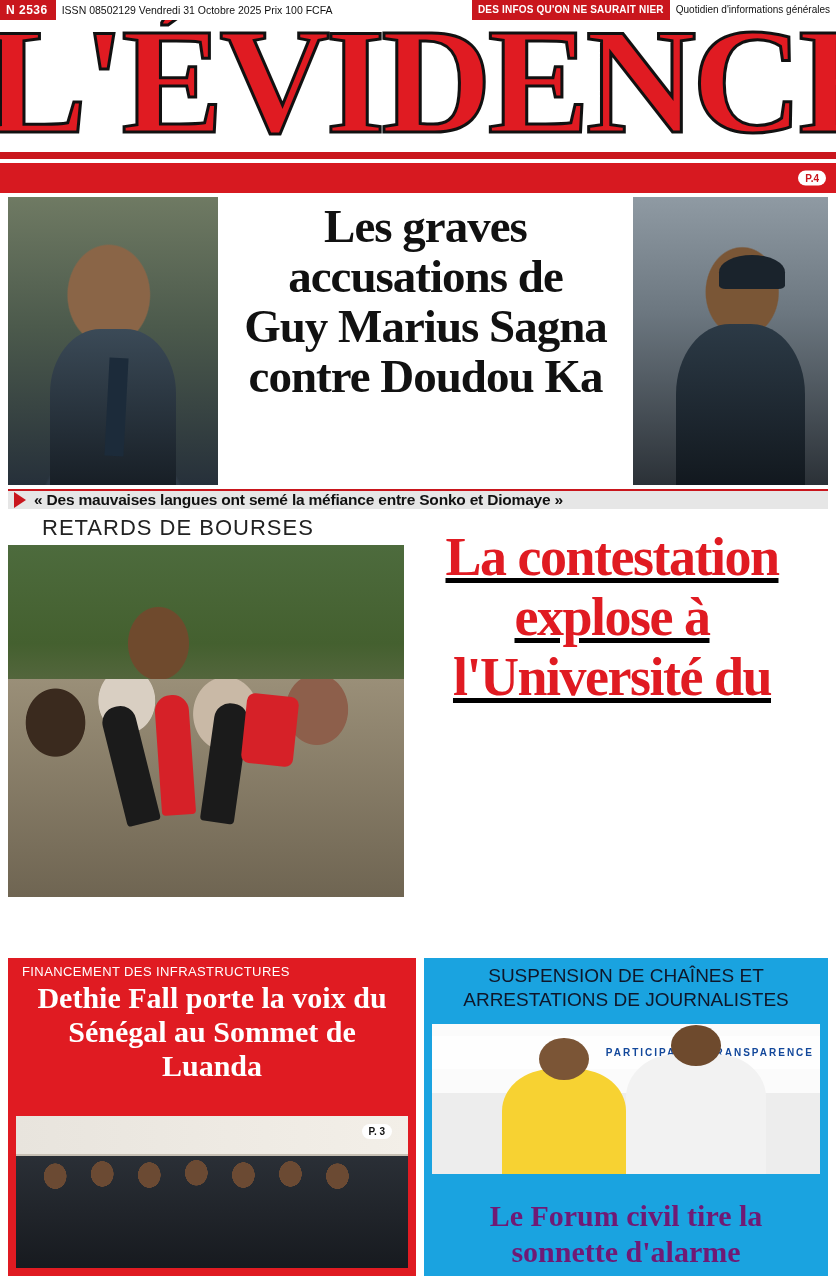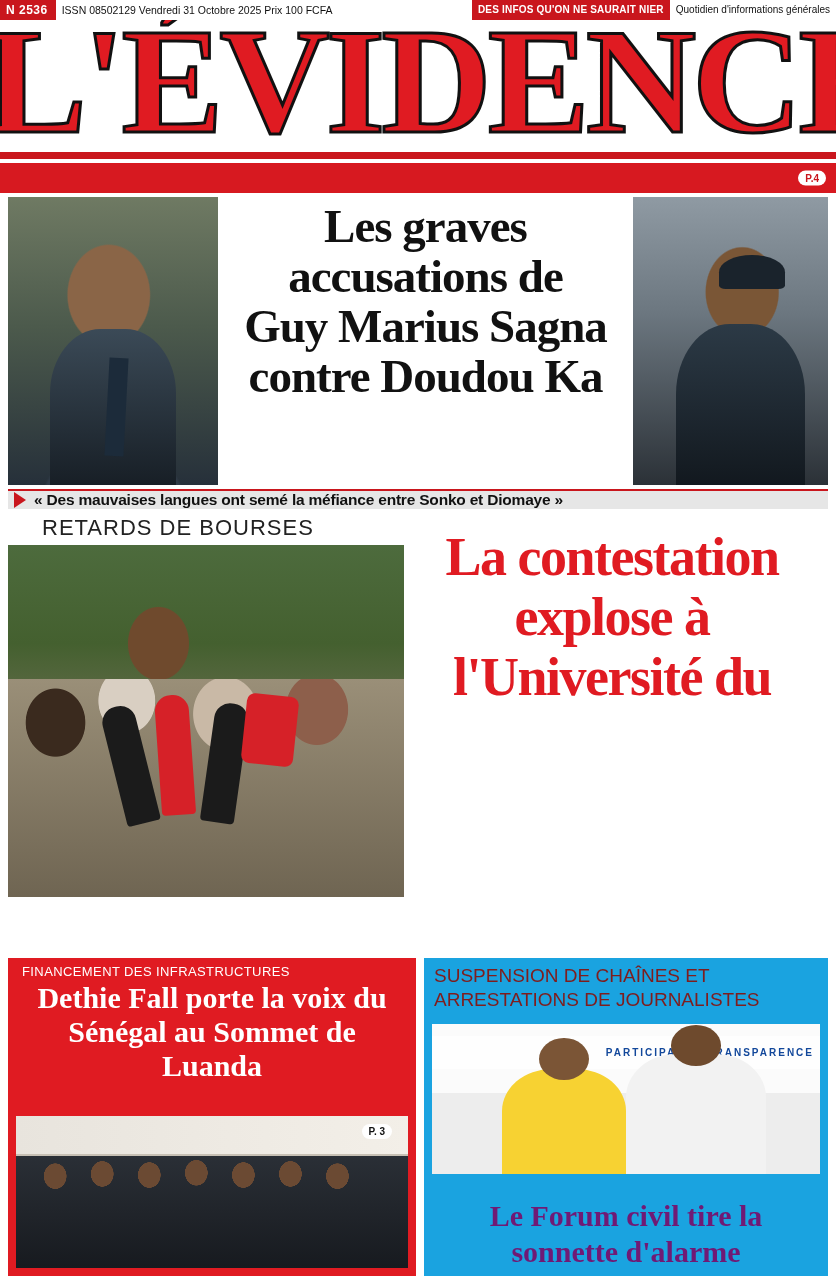--- a/index.html
+++ b/index.html
@@ -166,21 +166,21 @@
   }
   .second-photo .mic1 { left: 105px; top: 160px; transform: rotate(-14deg); }
   .second-photo .mic2 { left: 150px; top: 150px; background:#d62128; transform: rotate(-4deg); }
   .second-photo .mic3 { left: 200px; top: 158px; transform: rotate(8deg); }
   .second-photo .micbig {
     position:absolute; left: 236px; top: 150px; width: 52px; height: 70px;
     background:#d62128; border-radius: 8px; transform: rotate(6deg);
   }
 
   .second-head {
-    position: absolute; right: 0; top: 12px; width: 432px; text-align: center;
+    position: absolute; right: 0; top: 12px; width: 432px; text-align: center; text-decoration: underline;
   }
   .second-head .ln {
     font-family: "Liberation Serif", serif;
     font-weight: bold; color: #e01b22; font-size: 54px; line-height: 60px;
     letter-spacing: -1.5px; white-space: nowrap;
   }
 
   
   .bottom { position: absolute; left: 8px; right: 8px; top: 958px; bottom: 4px; display: flex; gap: 8px; }
   .box { position: relative; overflow: hidden; }
@@ -217,21 +217,21 @@
       radial-gradient(ellipse 16px 18px at 70% 16%, #6b4a33 0 70%, rgba(0,0,0,0) 72%),
       radial-gradient(ellipse 16px 18px at 82% 18%, #6b4a33 0 70%, rgba(0,0,0,0) 72%),
       linear-gradient(180deg,#2a2f36 0%,#171a1f 100%);
   }
   .bl-pill {
     position: absolute; right: 16px; top: 8px; background: #fff; color: #111;
     font-size: 10px; font-weight: bold; border-radius: 999px; padding: 2px 7px; z-index: 4;
   }
 
   .br-kicker {
-    text-align: left; font-size: 19px; line-height: 24px; padding: 6px 10px 4px 10px; color: #7f1d1d;
+    text-align: center; font-size: 19px; line-height: 24px; padding: 6px 10px 4px 10px; color: #0f172a;
   }
   .br-photo {
     position: absolute; left: 8px; right: 8px; top: 66px; height: 150px; overflow: hidden;
     background:
       linear-gradient(180deg,#f2f2f2 0%,#e9e9e9 52%,#d5d5d5 100%);
   }
   .br-photo .wall {
     position:absolute; inset:0;
     background: linear-gradient(180deg,#fbfbfb 0 46%, #ededed 46% 100%);
   }

